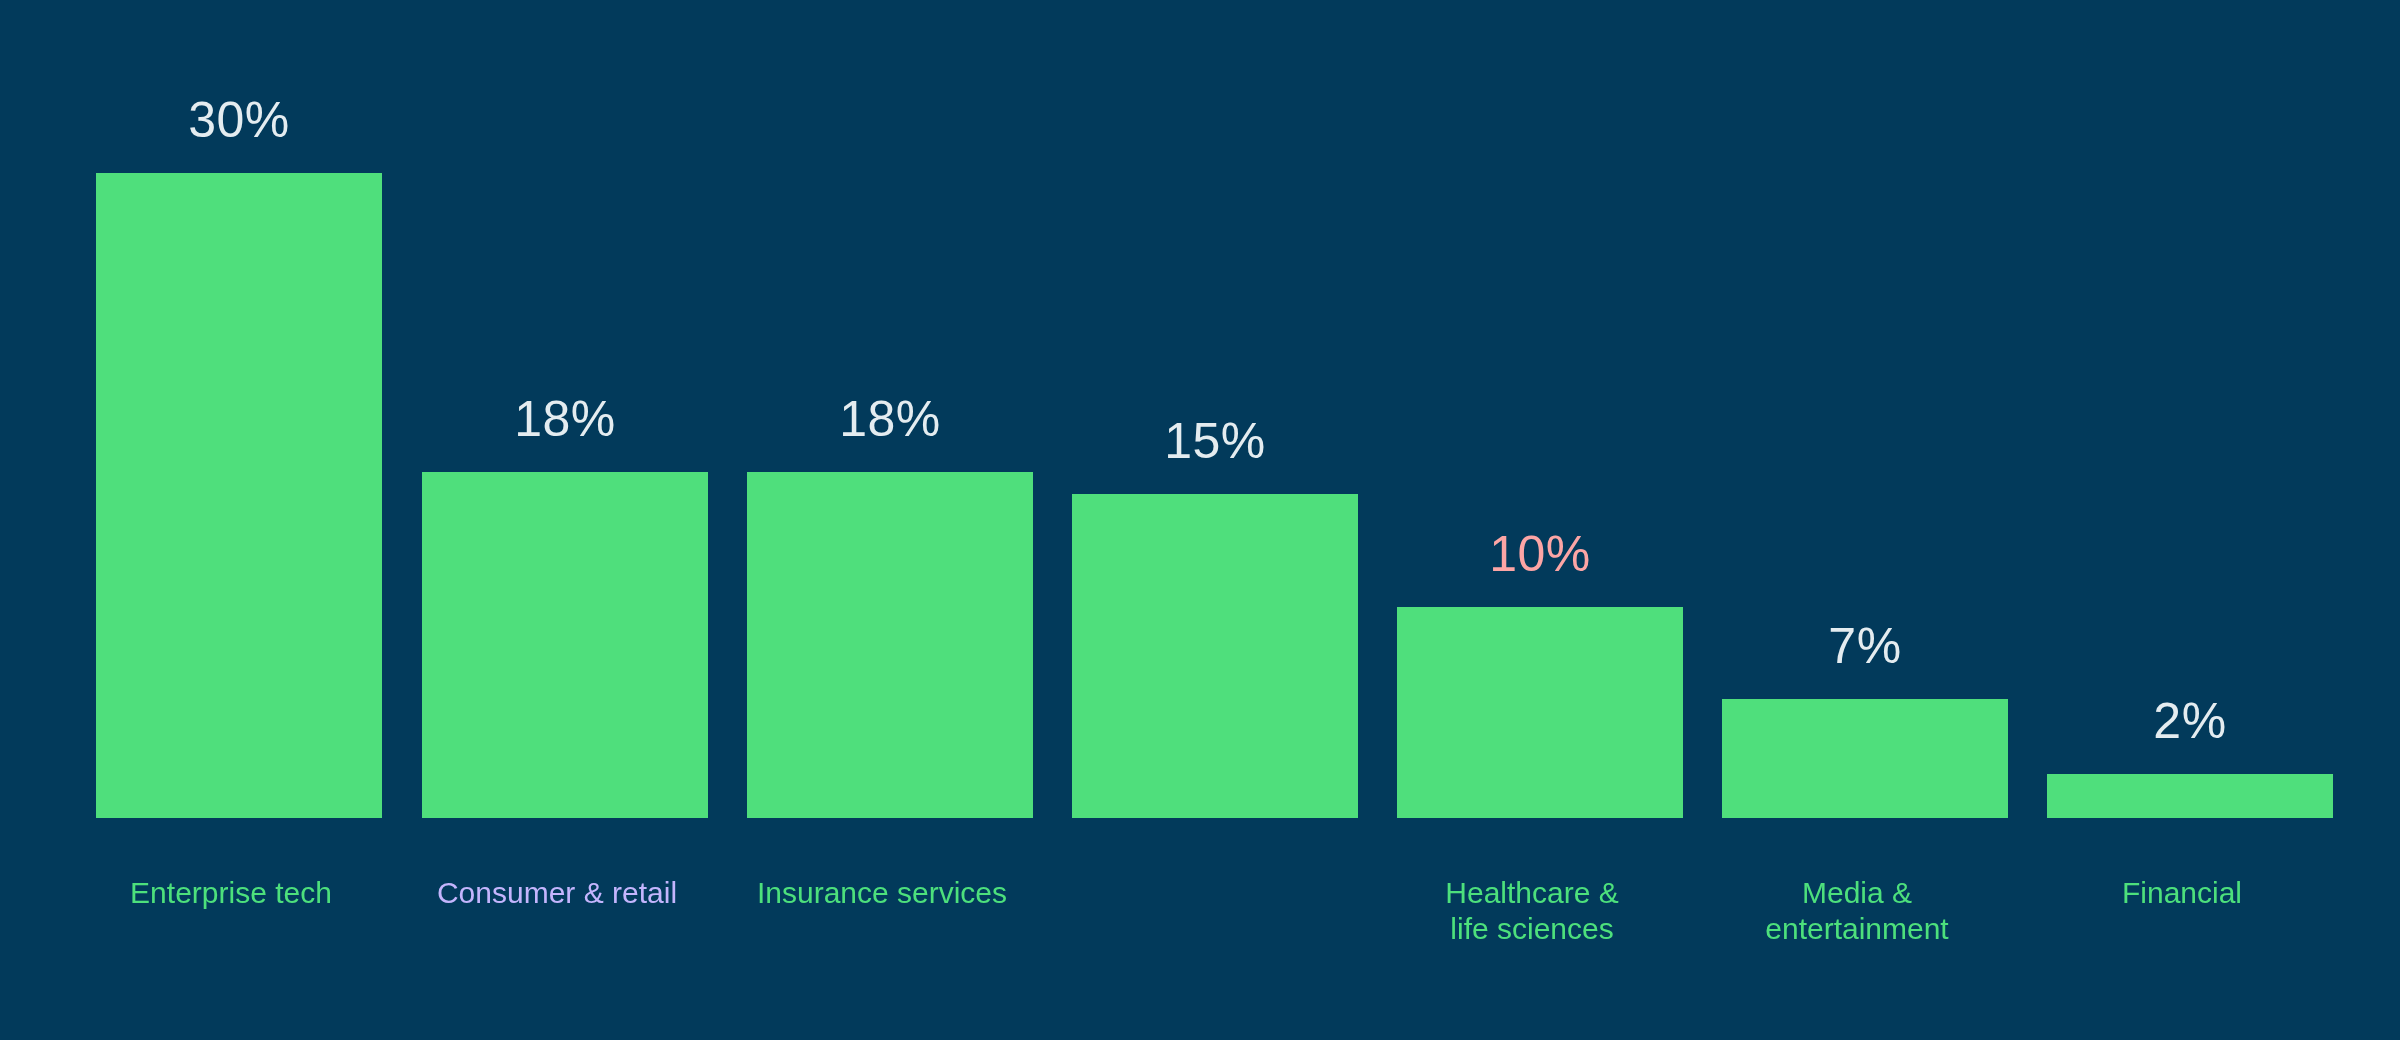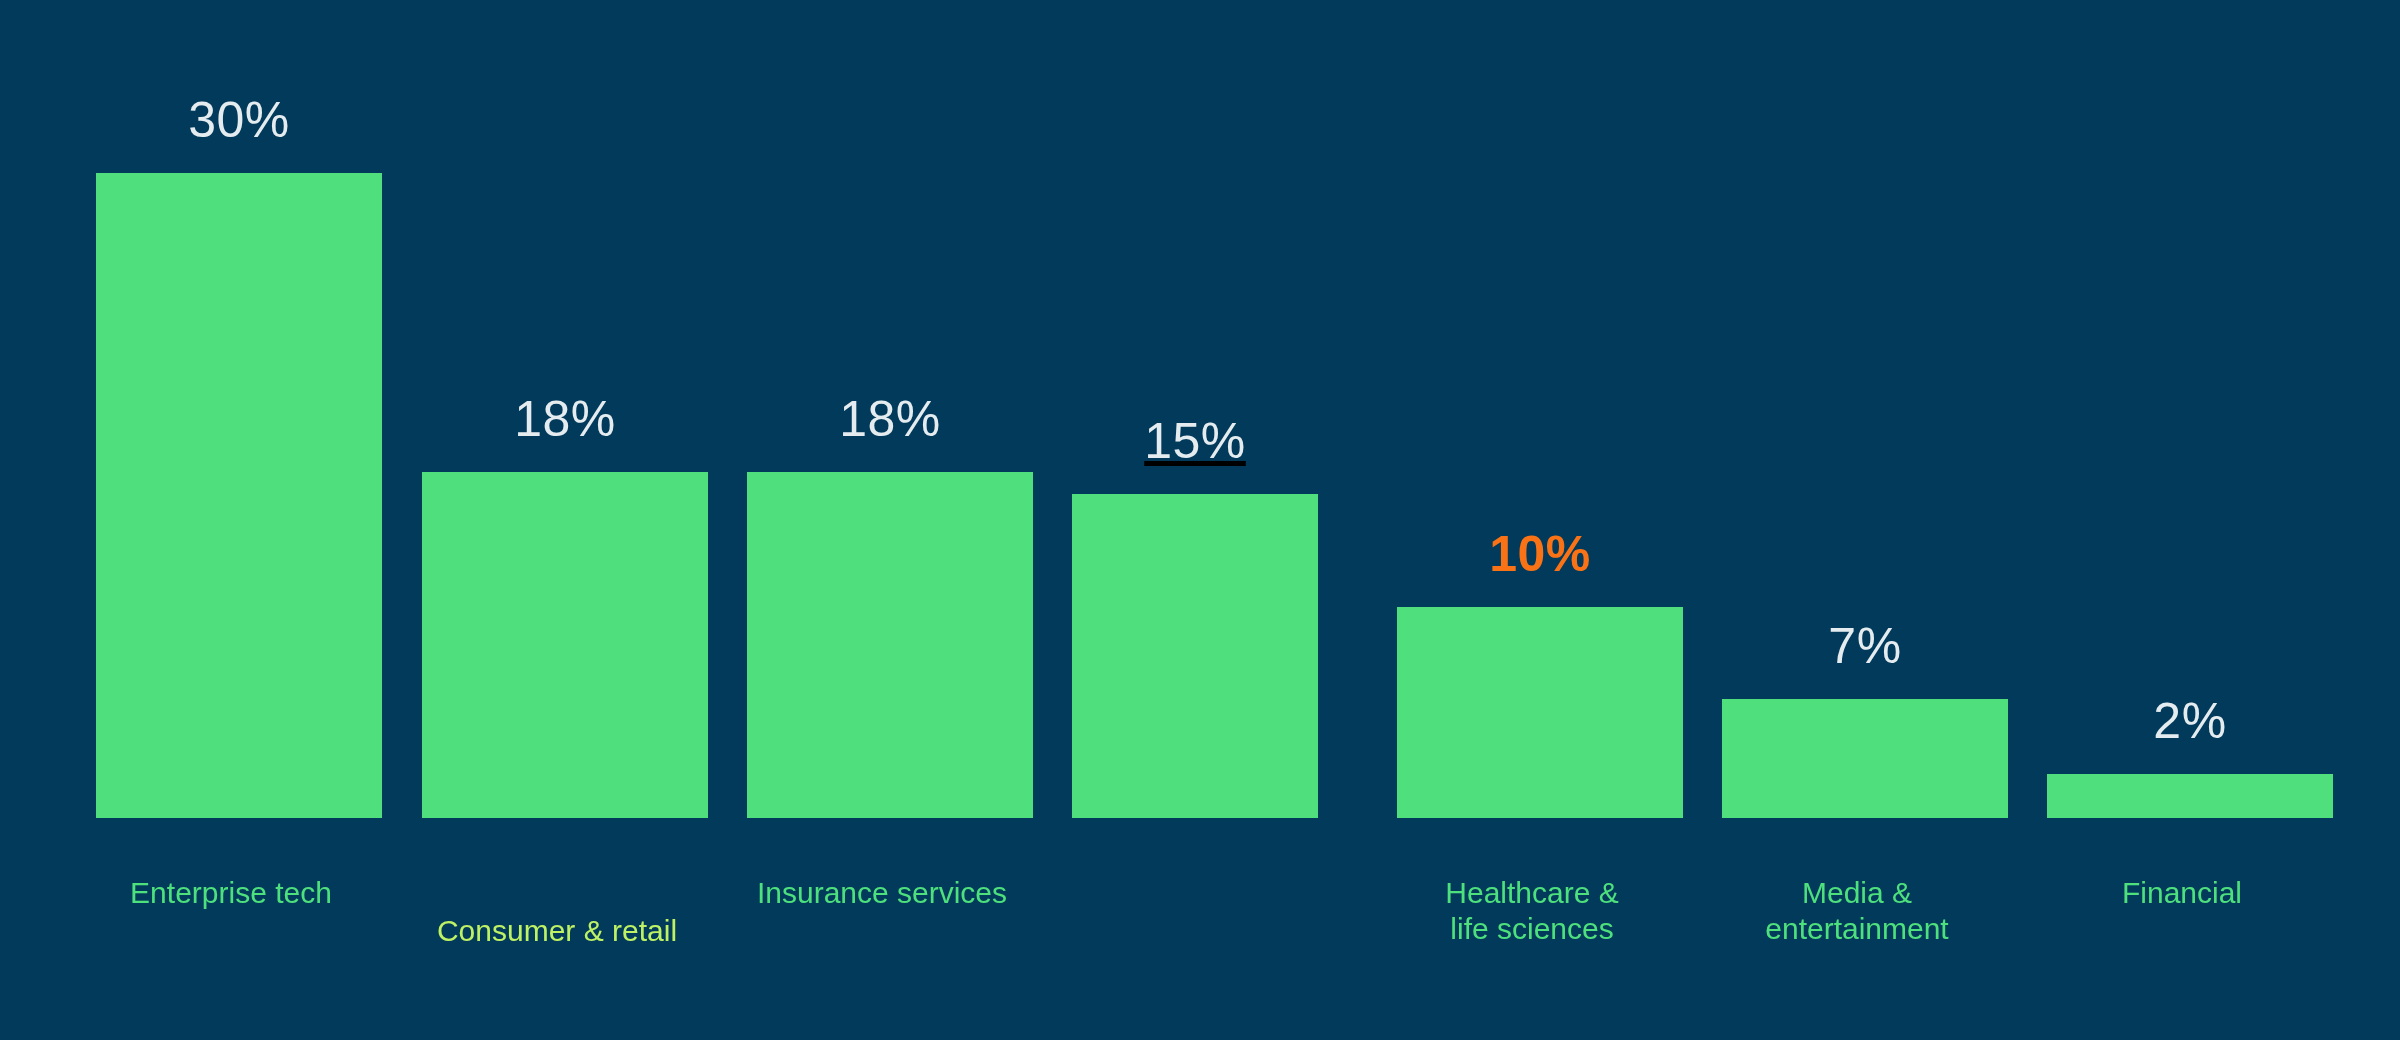--- a/index.html
+++ b/index.html
@@ -91,45 +91,45 @@
     <div class="bar-group" style="left: 406px; width: 286px;">
       <div class="bar-value" style="color: rgb(228, 236, 240);">18%</div>
       <div class="bar-rect" style="height: 346px; background: rgb(79, 223, 124);"></div>
     </div>
 
     <div class="bar-group" style="left: 731px; width: 286px;">
       <div class="bar-value" style="color: rgb(228, 236, 240);">18%</div>
       <div class="bar-rect" style="height: 346px; background: rgb(79, 223, 124);"></div>
     </div>
 
-    <div class="bar-group" style="left: 1056px; width: 246px; text-decoration: underline;">
+    <div class="bar-group" style="left: 1056px; width: 286px;">
       <div class="bar-value" style="color: rgb(228, 236, 240);">15%</div>
       <div class="bar-rect" style="height: 324px; background: rgb(79, 223, 124);"></div>
     </div>
 
     <div class="bar-group" style="left: 1381px; width: 286px;">
-      <div class="bar-value" style="color: #f97316; font-weight: bold;">10%</div>
+      <div class="bar-value" style="color: #fca5a5;">10%</div>
       <div class="bar-rect" style="height: 211px; background: rgb(79, 223, 124);"></div>
     </div>
 
     <div class="bar-group" style="left: 1706px; width: 286px;">
       <div class="bar-value" style="color: rgb(228, 236, 240);">7%</div>
       <div class="bar-rect" style="height: 119px; background: rgb(79, 223, 124);"></div>
     </div>
 
     <div class="bar-group" style="left: 2031px; width: 286px;">
       <div class="bar-value" style="color: rgb(228, 236, 240);">2%</div>
       <div class="bar-rect" style="height: 44px; background: rgb(79, 223, 124);"></div>
     </div>
 
   </div>
 
   <div id="labels-area">
     <div class="cat-label" style="left: 80px; width: 286px; color: rgb(77, 224, 124);">Enterprise tech</div>
-    <div class="cat-label" style="left: 406px; width: 286px; color: #bef264; margin-top: 38px;">Consumer &amp; retail</div>
+    <div class="cat-label" style="left: 406px; width: 286px; color: #c4b5fd;">Consumer &amp; retail</div>
     <div class="cat-label" style="left: 731px; width: 286px; color: rgb(77, 224, 124);">Insurance services</div>
     <div class="cat-label" style="left: 1381px; width: 286px; color: rgb(77, 224, 124);">Healthcare &amp;
 life sciences</div>
     <div class="cat-label" style="left: 1706px; width: 286px; color: rgb(77, 224, 124);">Media &amp;
 entertainment</div>
     <div class="cat-label" style="left: 2031px; width: 286px; color: rgb(77, 224, 124);">Financial</div>
   </div>
 
 </div>
 

